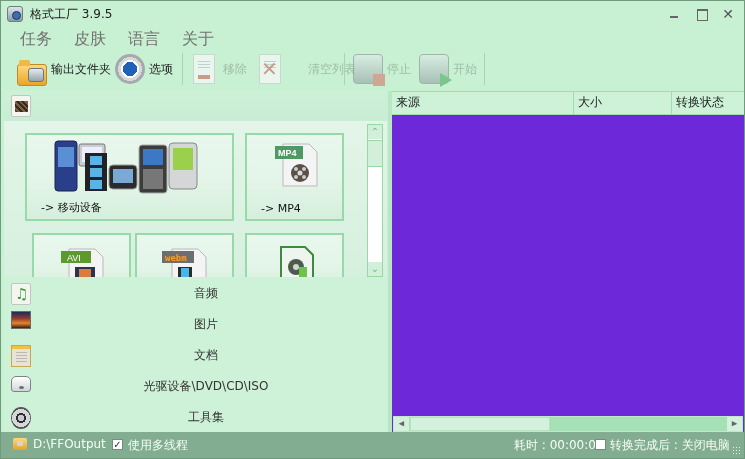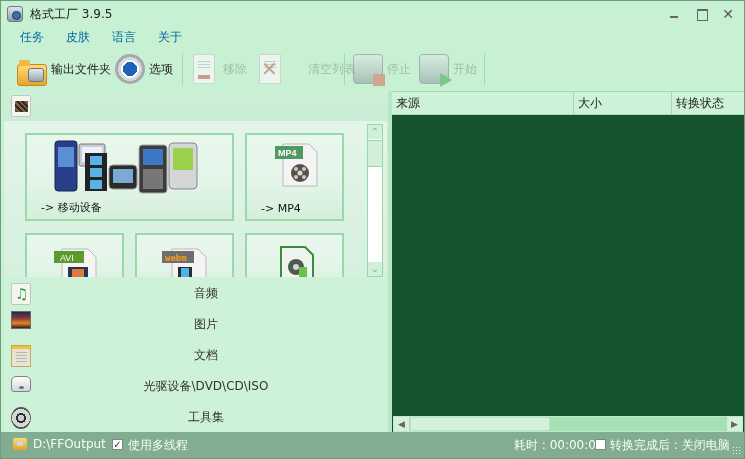--- a/index.html
+++ b/index.html
@@ -24,21 +24,21 @@
   .title-text { position: absolute; left: 29px; top: 5px; font-size: 12px; color: #222; }
   .win-btn { position: absolute; top: 4px; width: 22px; height: 18px; color: #555; font-size: 13px; text-align: center; line-height: 18px; }
   .win-min { left: 662px; }
   .win-min::after { content:""; position:absolute; left:7px; top:11px; width:8px; height:2px; background:#666; }
   .win-max { left: 690px; }
   .win-max::after { content:""; position:absolute; left:6px; top:4px; width:9px; height:9px; border:1px solid #666; border-top-width:2px; }
   .win-close { left: 716px; font-size: 14px; }
 
   
   .menubar { position: absolute; left: 8px; top: 26px; height: 20px; display: flex; }
-  .menu-item { padding: 2px 11px 0 11px; font-size: 12px; color: #0369a1; }
+  .menu-item { padding: 2px 11px 0 11px; font-size: 16px; color: #737373; }
   .menu-item:first-child { padding-left: 11px; }
 
   
   .toolbar { position: absolute; left: 0; top: 48px; width: 743px; height: 40px; }
   .tb-btn { position: absolute; top: 4px; height: 32px; display: flex; align-items: center; font-size: 12px; color: #222; }
   .tb-btn.disabled { color: #9dbfa7; }
   .tb-icon { width: 30px; height: 30px; position: relative; margin-right: 4px; flex: none; }
   .tb-sep { position: absolute; top: 4px; width: 1px; height: 32px; background: #a9d4b4; }
 
   .ico-folder { background: linear-gradient(#ffd97a,#e9a52a); border-radius: 3px; border: 1px solid #c28a20; top: 6px; height: 22px; }
@@ -76,21 +76,21 @@
   .video-area { position: absolute; left: 0; top: 30px; width: 383px; height: 156px; background: linear-gradient(#e3f5e8, #d6f0de); overflow: hidden; }
   .tile { position: absolute; border: 2px solid #97d9a8; background: linear-gradient(#e9f7ed 0, #e3f5e8 55%, #d5efdc 100%); }
   .tile-label { position: absolute; left: 14px; bottom: 4px; font-size: 11px; color: #111; }
   .tile-img { position: absolute; }
 
   .scroll-v { position: absolute; left: 363px; top: 3px; width: 16px; height: 153px; border: 1px solid #98d8a6; background: #fff; }
   .scroll-v .arrow { position: absolute; left: 0; width: 14px; height: 14px; background: #d2f0d9; color: #6fbf80; font-size: 10px; text-align: center; line-height: 14px; }
   .scroll-v .thumb { position: absolute; left: 0; top: 15px; width: 14px; height: 27px; background: #d2f0d9; border-bottom: 1px solid #98d8a6; border-top: 1px solid #98d8a6; }
 
   
-  .right-panel { position: absolute; left: 387px; top: 90px; width: 356px; height: 341px; background: #14532d; border-left: 4px solid #b9e6c4; }
+  .right-panel { position: absolute; left: 387px; top: 90px; width: 356px; height: 341px; background: #6d28d9; border-left: 4px solid #b9e6c4; font-family: Liberation Mono, monospace; }
   .table-head { position: absolute; left: 0; top: 0; width: 352px; height: 24px; display: flex; border-top: 1px solid #9fdcae; border-bottom: 1px solid #9fdcae; background: #cdf2d7; }
   .th { height: 22px; line-height: 22px; padding-left: 4px; font-size: 12px; color: #222; border-right: 1px solid #9fdcae; }
   .scroll-h { position: absolute; left: 1px; top: 325px; width: 350px; height: 16px; background: #a6e0b5; border: 1px solid #c0e8ca; }
   .scroll-h .arrow { position: absolute; top: 0; width: 15px; height: 14px; background: #d3f1dc; color: #666; font-size: 9px; text-align: center; line-height: 14px; }
   .scroll-h .thumb { position: absolute; left: 16px; top: 0; width: 140px; height: 14px; background: #d3f1dc; border: 1px solid #b8e2c2; }
 
   
   .statusbar { position: absolute; left: 0; top: 431px; width: 743px; height: 26px; background: #82ad90; font-size: 12px; color: #f4fff6; }
   .sb-folder { position: absolute; left: 12px; top: 6px; width: 14px; height: 12px; background: linear-gradient(#ffd97a,#e2a22d); border-radius: 2px; }
   .sb-folder::after { content:""; position:absolute; left:4px; top:3px; width:6px; height:5px; background:#cfd6d9; border-radius:1px; }
@@ -188,21 +188,21 @@
           <circle cx="27" cy="33" r="9" fill="#5a5046"></circle>
           <circle cx="27" cy="33" r="2.5" fill="#ddd"></circle>
           <circle cx="23" cy="29" r="2" fill="#ccc"></circle>
           <circle cx="31" cy="29" r="2" fill="#ccc"></circle>
           <circle cx="23" cy="37" r="2" fill="#ccc"></circle>
           <circle cx="31" cy="37" r="2" fill="#ccc"></circle>
         </svg>
         <div class="tile-label">-&gt; MP4</div>
       </div>
 
-      <div class="tile" style="left:21px;top:112px;width:99px;height:60px;">
+      <div class="tile" style="left:28px;top:112px;width:99px;height:60px;">
         <svg class="tile-img" style="left:27px;top:12px;" width="46" height="34" viewBox="0 0 46 34">
           <path d="M8 2 H34 L42 10 V34 H8 Z" fill="#f4f4f4" stroke="#b9b9b9"></path>
           <rect x="0" y="4" width="30" height="12" fill="#5c9a2e"></rect>
           <text x="6" y="14" font-size="9" fill="#fff" font-family="Liberation Sans, sans-serif">AVI</text>
           <rect x="14" y="20" width="20" height="14" fill="#243650"></rect>
           <rect x="18" y="22" width="12" height="10" fill="#e07a3c"></rect>
         </svg>
       </div>
 
       <div class="tile" style="left:131px;top:112px;width:99px;height:60px;">

